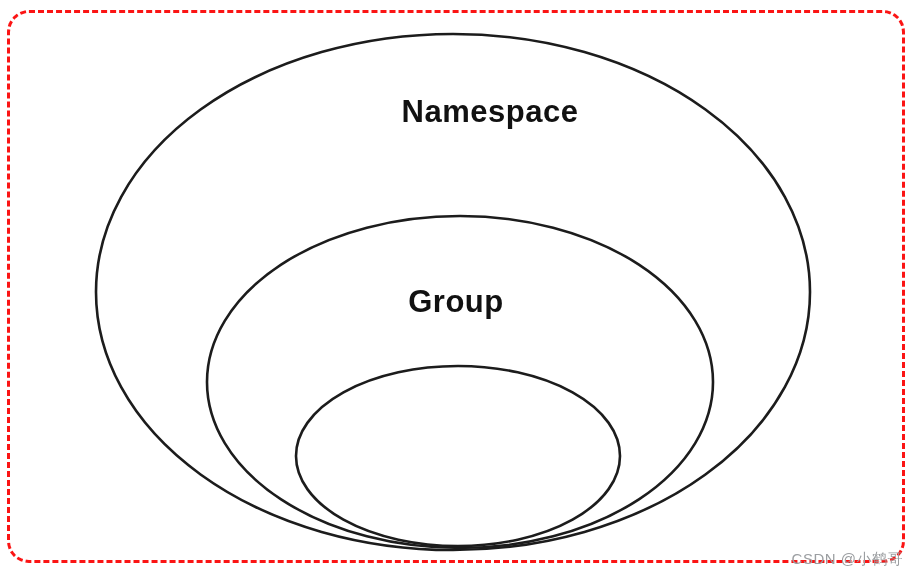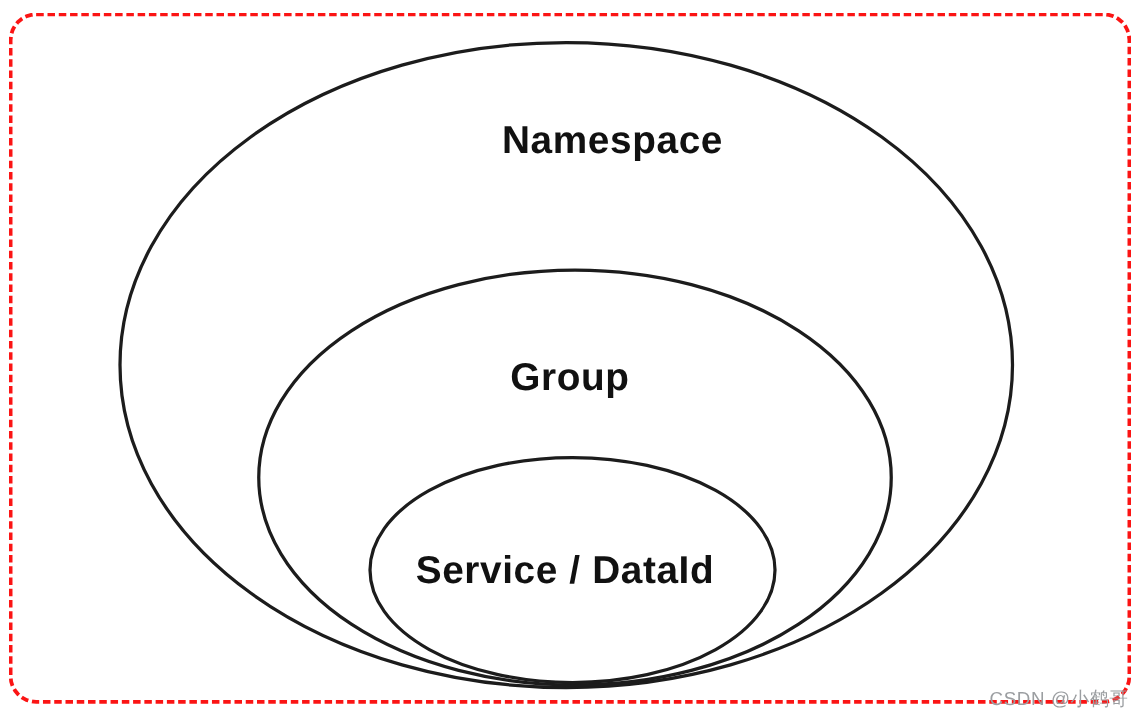--- a/index.html
+++ b/index.html
@@ -70,17 +70,16 @@
   <svg class="diagram-svg" viewBox="0 0 918 575">
     <ellipse cx="453" cy="292" rx="357" ry="258"></ellipse>
     <ellipse cx="460" cy="382" rx="253" ry="166"></ellipse>
     <ellipse cx="458" cy="456" rx="162" ry="90"></ellipse>
   </svg>
 
   <div class="ring-label label-namespace">Namespace</div>
 
   <div class="ring-label label-group">Group</div>
 
-  <div class="ring-label label-service">Service / DataId</div>
 
   <div class="watermark">CSDN @小鹤哥</div>
 
 </div>
 
 </body></html>

